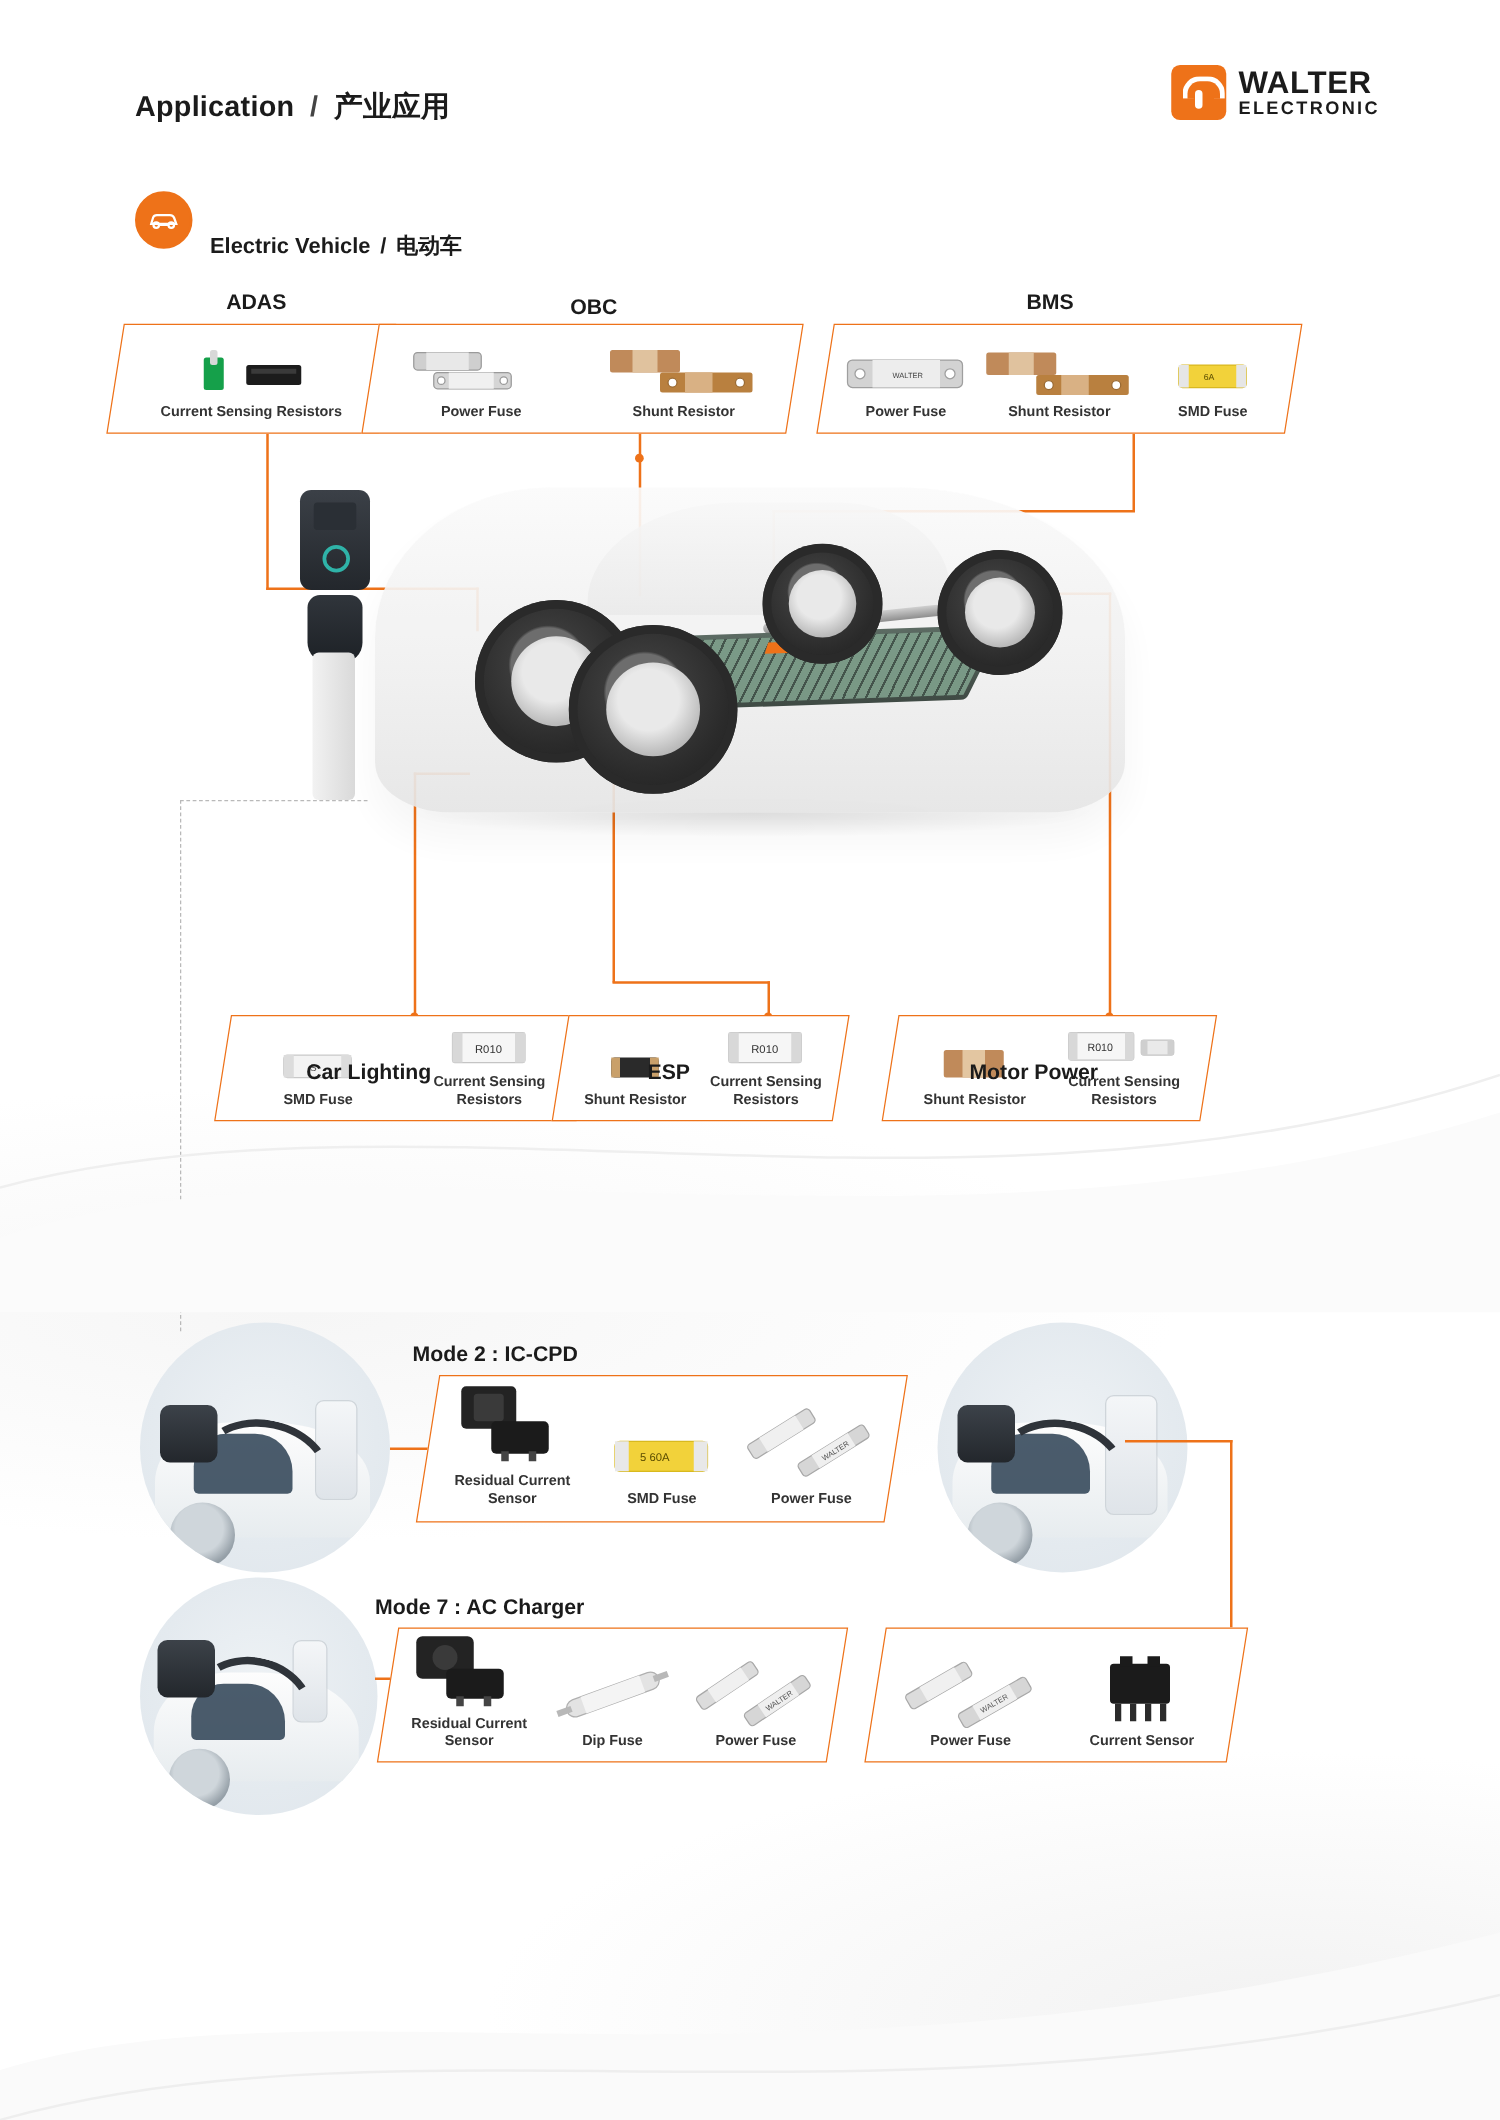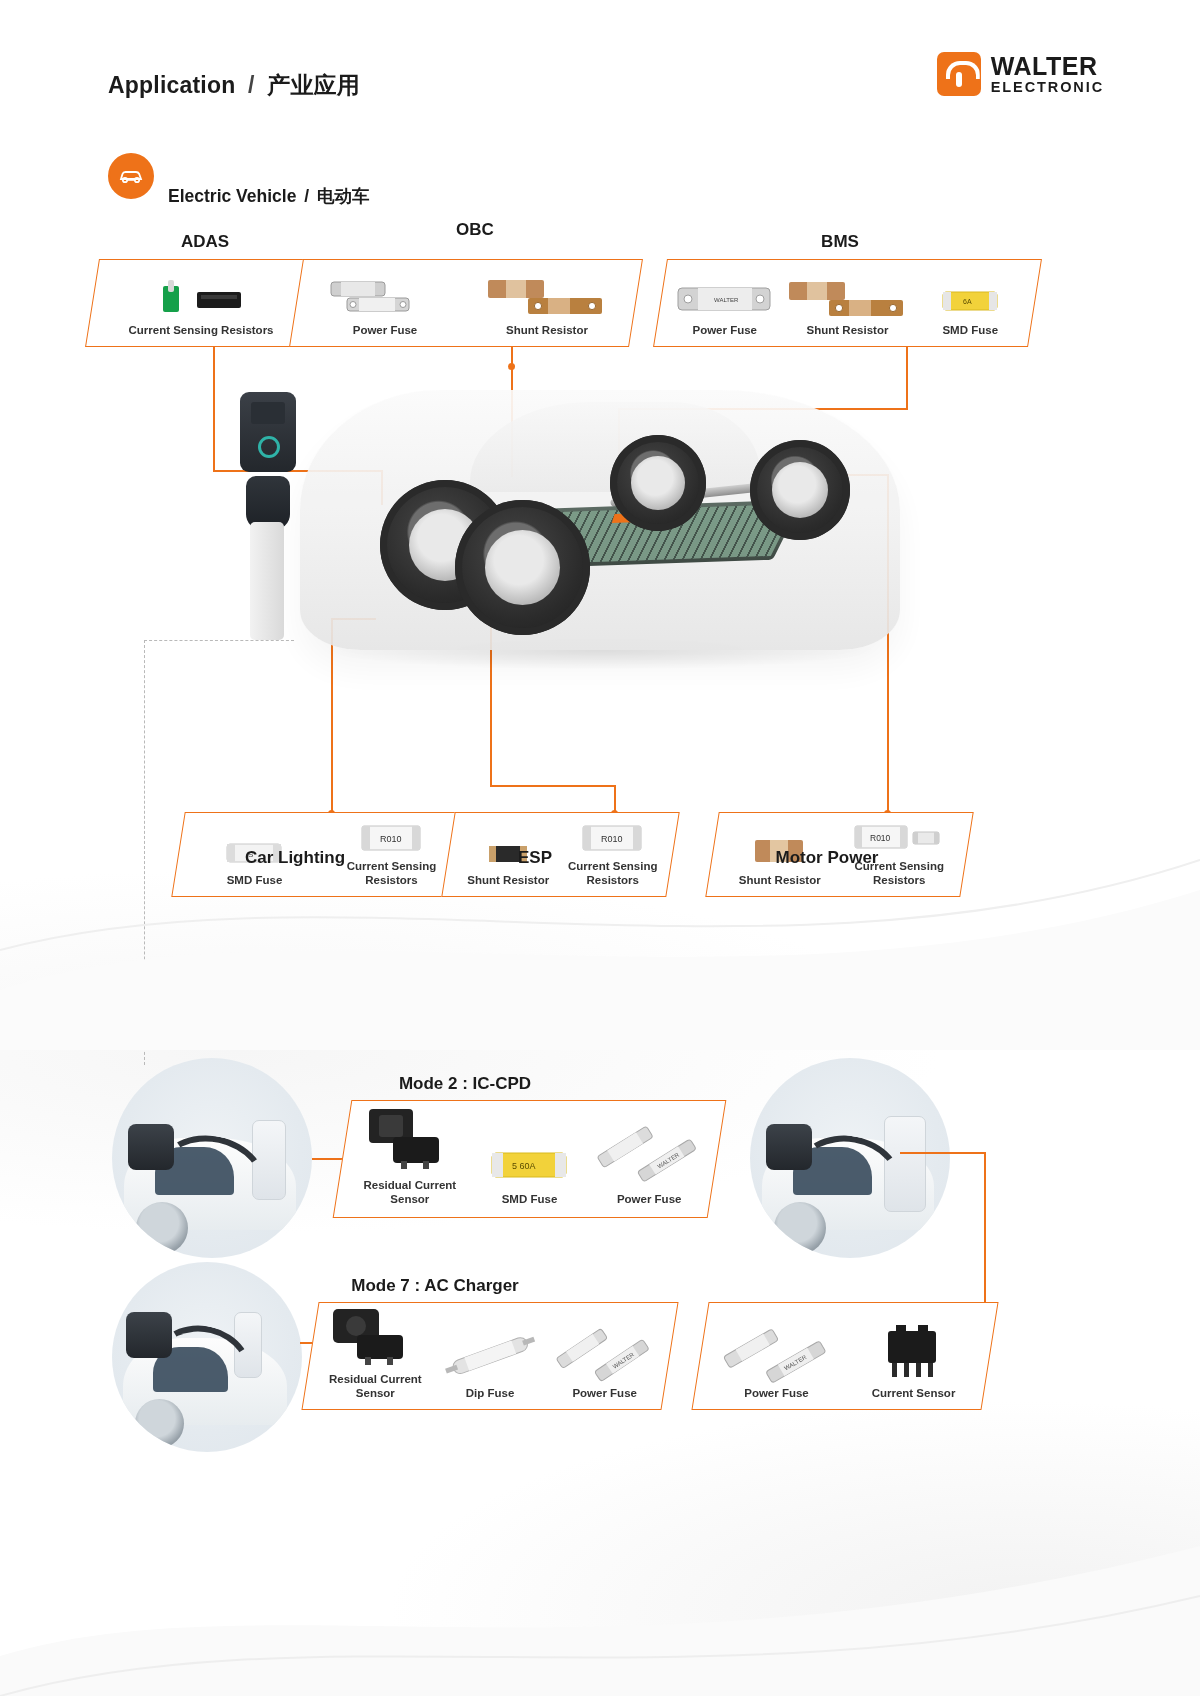--- a/index.html
+++ b/index.html
@@ -199,21 +199,21 @@
   .cp-cable {
     position: absolute; border: 6px solid #2f343a; border-radius: 50%;
     border-color: #2f343a transparent transparent transparent;
   }
   .cp-box {
     position: absolute; width: 34px; height: 80px; border-radius: 7px;
     background: linear-gradient(180deg,#f4f6f8,#dfe4e9); border: 1px solid #cfd5da;
   }
 
   .mode-title {
-    position: absolute; font-size: 17px; font-weight: bold; color: #1b1b1b; text-align: center;
+    position: absolute; font-size: 17px; font-weight: bold; color: #1b1b1b; 
   }
 
   
   .footer-url {
     position: absolute; right: 128px; bottom: 36px;
     font-size: 12.5px; font-weight: bold; color: #333; letter-spacing: .2px;
   }
   .page-num {
     position: absolute; right: 96px; bottom: 26px;
     width: 36px; height: 30px; background: #ee7219; color: #fff;
@@ -309,21 +309,21 @@
   <div class="post">
     <div class="post-head">
       <div class="screen"></div>
       <div class="ring"></div>
     </div>
     <div class="post-plug"></div>
     <div class="post-stem"></div>
   </div>
 
   <div class="box-title" style="left:110px; top:232px; width:190px;">ADAS</div>
-  <div class="box-title" style="left:380px; top:220px; width:190px;">OBC</div>
+  <div class="box-title" style="left:380px; top:236px; width:190px;">OBC</div>
   <div class="box-title" style="left:745px; top:232px; width:190px;">BMS</div>
 
   <div class="callout" style="left:92px; top:259px; width:218px; height:88px;">
     <div class="inner">
       <div class="item">
         <div class="thumb">
           <svg width="96" height="40" viewBox="0 0 96 40">
             <rect x="10" y="6" width="16" height="26" rx="2" fill="#15a04a"></rect>
             <rect x="15" y="0" width="6" height="12" rx="2" fill="#d8d8d8"></rect>
             <rect x="44" y="12" width="44" height="16" rx="2" fill="#1c1c1c"></rect>

